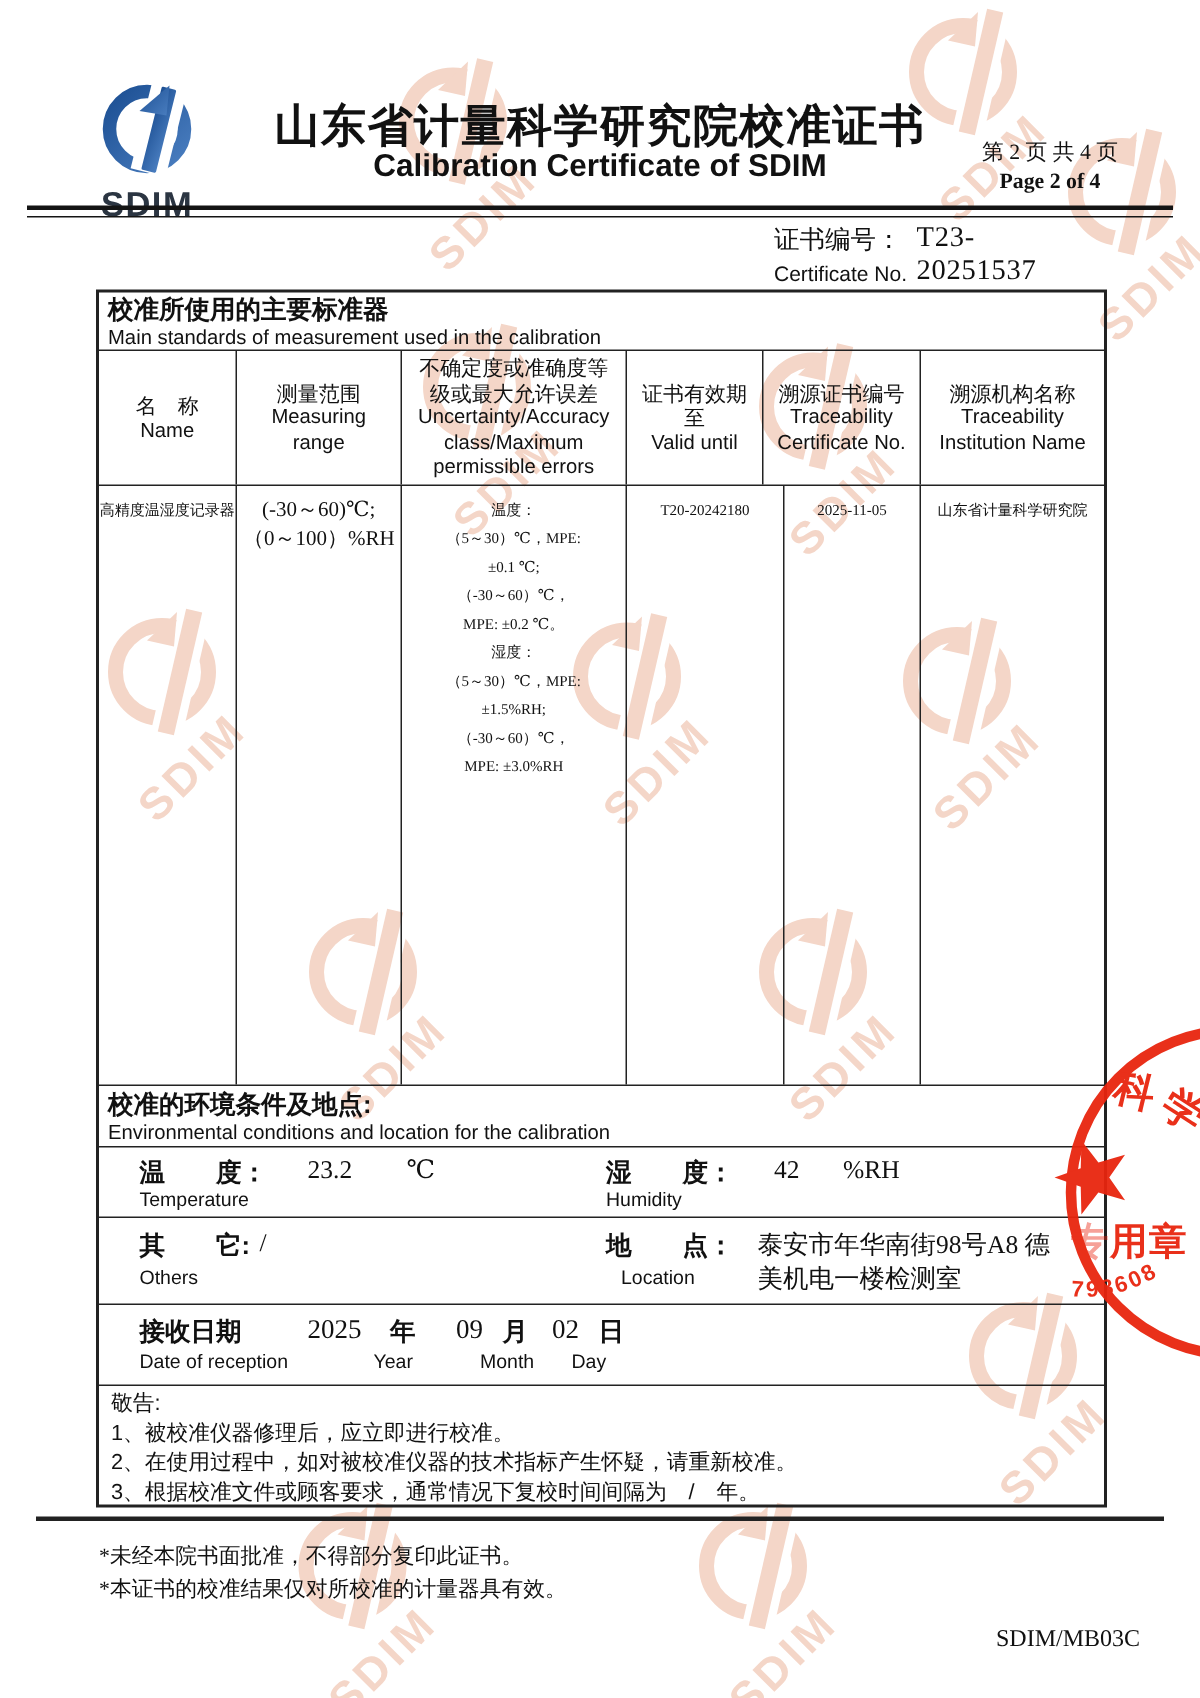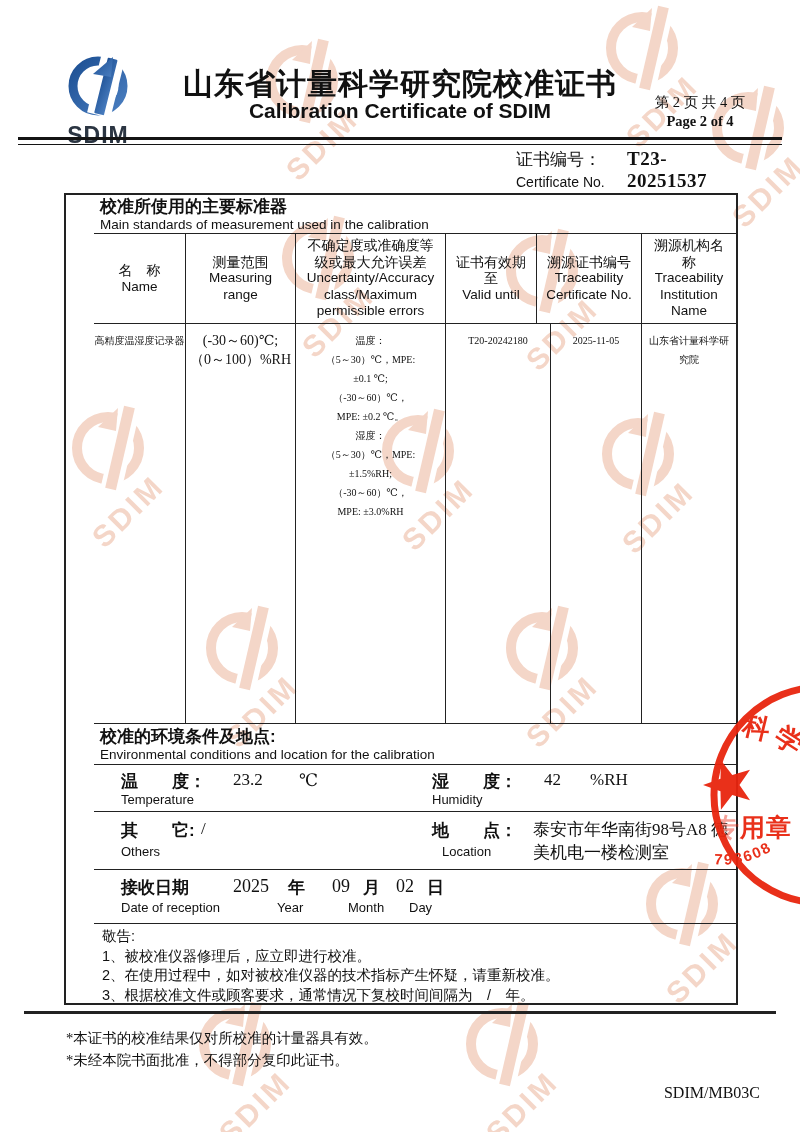--- a/index.html
+++ b/index.html
@@ -16,26 +16,26 @@
   .title-cn{position:absolute;left:0;top:52px;width:100%;text-align:center;z-index:1;
             font-family:"DejaVu Serif","Liberation Serif",serif;font-weight:bold;font-size:30px;letter-spacing:1px;margin-top:12px;}
   .title-en{position:absolute;left:0;top:99px;width:100%;text-align:center;z-index:1;
             font-weight:bold;font-size:21px;}
   .page-info{position:absolute;left:625px;top:93px;width:150px;text-align:center;z-index:1;
              font-family:"Liberation Serif","DejaVu Serif",serif;font-size:14.5px;line-height:19px;}
   .rule-double{position:absolute;left:18px;top:137px;width:764px;height:8px;z-index:1;
                border-top:3px solid #141414;border-bottom:1px solid #141414;}
   .cert-no{position:absolute;left:516px;top:148px;z-index:1;}
   .cert-no .cn{font-family:"Liberation Serif","DejaVu Serif",serif;font-size:17px;}
-  .cert-no .cn .val{font-size:19px;font-weight:700;margin-left:26px;letter-spacing:0.5px;}
+  .cert-no .cn .val{font-size:19px;font-weight:400;margin-left:10px;letter-spacing:0.5px;}
   .cert-no .en{font-size:14px;margin-top:3px;}
 
   
   .main-table{position:absolute;left:64px;top:193px;width:674px;height:812px;z-index:1;
-              border:2px solid #222;padding-left:28px;}
+              border:2px solid #222;}
   .sec-title{height:39px;border-bottom:1px solid #222;padding:2px 6px;}
   .sec-title .cn{font-size:17px;font-weight:bold;line-height:20px;}
   .sec-title .en{font-size:13.5px;line-height:15px;}
   .trow{display:flex;width:100%;}
   .thead{height:90px;border-bottom:1px solid #222;}
   .tbody{height:400px;border-bottom:1px solid #222;}
   .c{border-right:1px solid #222;height:100%;}
   .c:last-child{border-right:none;}
   .c1{width:92px;} .c2{width:110px;} .c3{width:150px;} .c4{width:105px;} .c5{width:91px;} .c6{flex:1;}
   .thead .c{display:flex;flex-direction:column;justify-content:center;align-items:center;
@@ -263,22 +263,22 @@
       <div>敬告:</div>
       <div>1、被校准仪器修理后，应立即进行校准。</div>
       <div>2、在使用过程中，如对被校准仪器的技术指标产生怀疑，请重新校准。</div>
       <div>3、根据校准文件或顾客要求，通常情况下复校时间间隔为　/　年。</div>
     </div>
 
   </div>
 
   <div class="rule-footer"></div>
   <div class="footnotes">
+    <div>*未经本院书面批准，不得部分复印此证书。</div>
     <div>*本证书的校准结果仅对所校准的计量器具有效。</div>
-    <div>*未经本院书面批准，不得部分复印此证书。</div>
   </div>
   <div class="doc-code">SDIM/MB03C</div>
 
   <svg class="stamp" viewBox="0 0 160 242">
     <circle cx="182" cy="117" r="108" fill="none" stroke-width="7" stroke="#e8250e"></circle>
     <path id="stamp-arc" d="M 97 56 A 96 96 0 0 1 172 208" fill="none"></path>
     <text font-size="27" font-weight="bold" letter-spacing="5" font-family="Liberation Serif, DejaVu Serif, serif" fill="#e8250e">
       <textPath href="#stamp-arc" startOffset="4">科学研究院</textPath>
     </text>
     <polygon points="0,-26 -6.2,-8.5 -24.7,-8 -10,3.2 -15.3,21 0,10.5 15.3,21 10,3.2 24.7,-8 6.2,-8.5" transform="translate(89 107) rotate(-18)" fill="#e8250e"></polygon>

